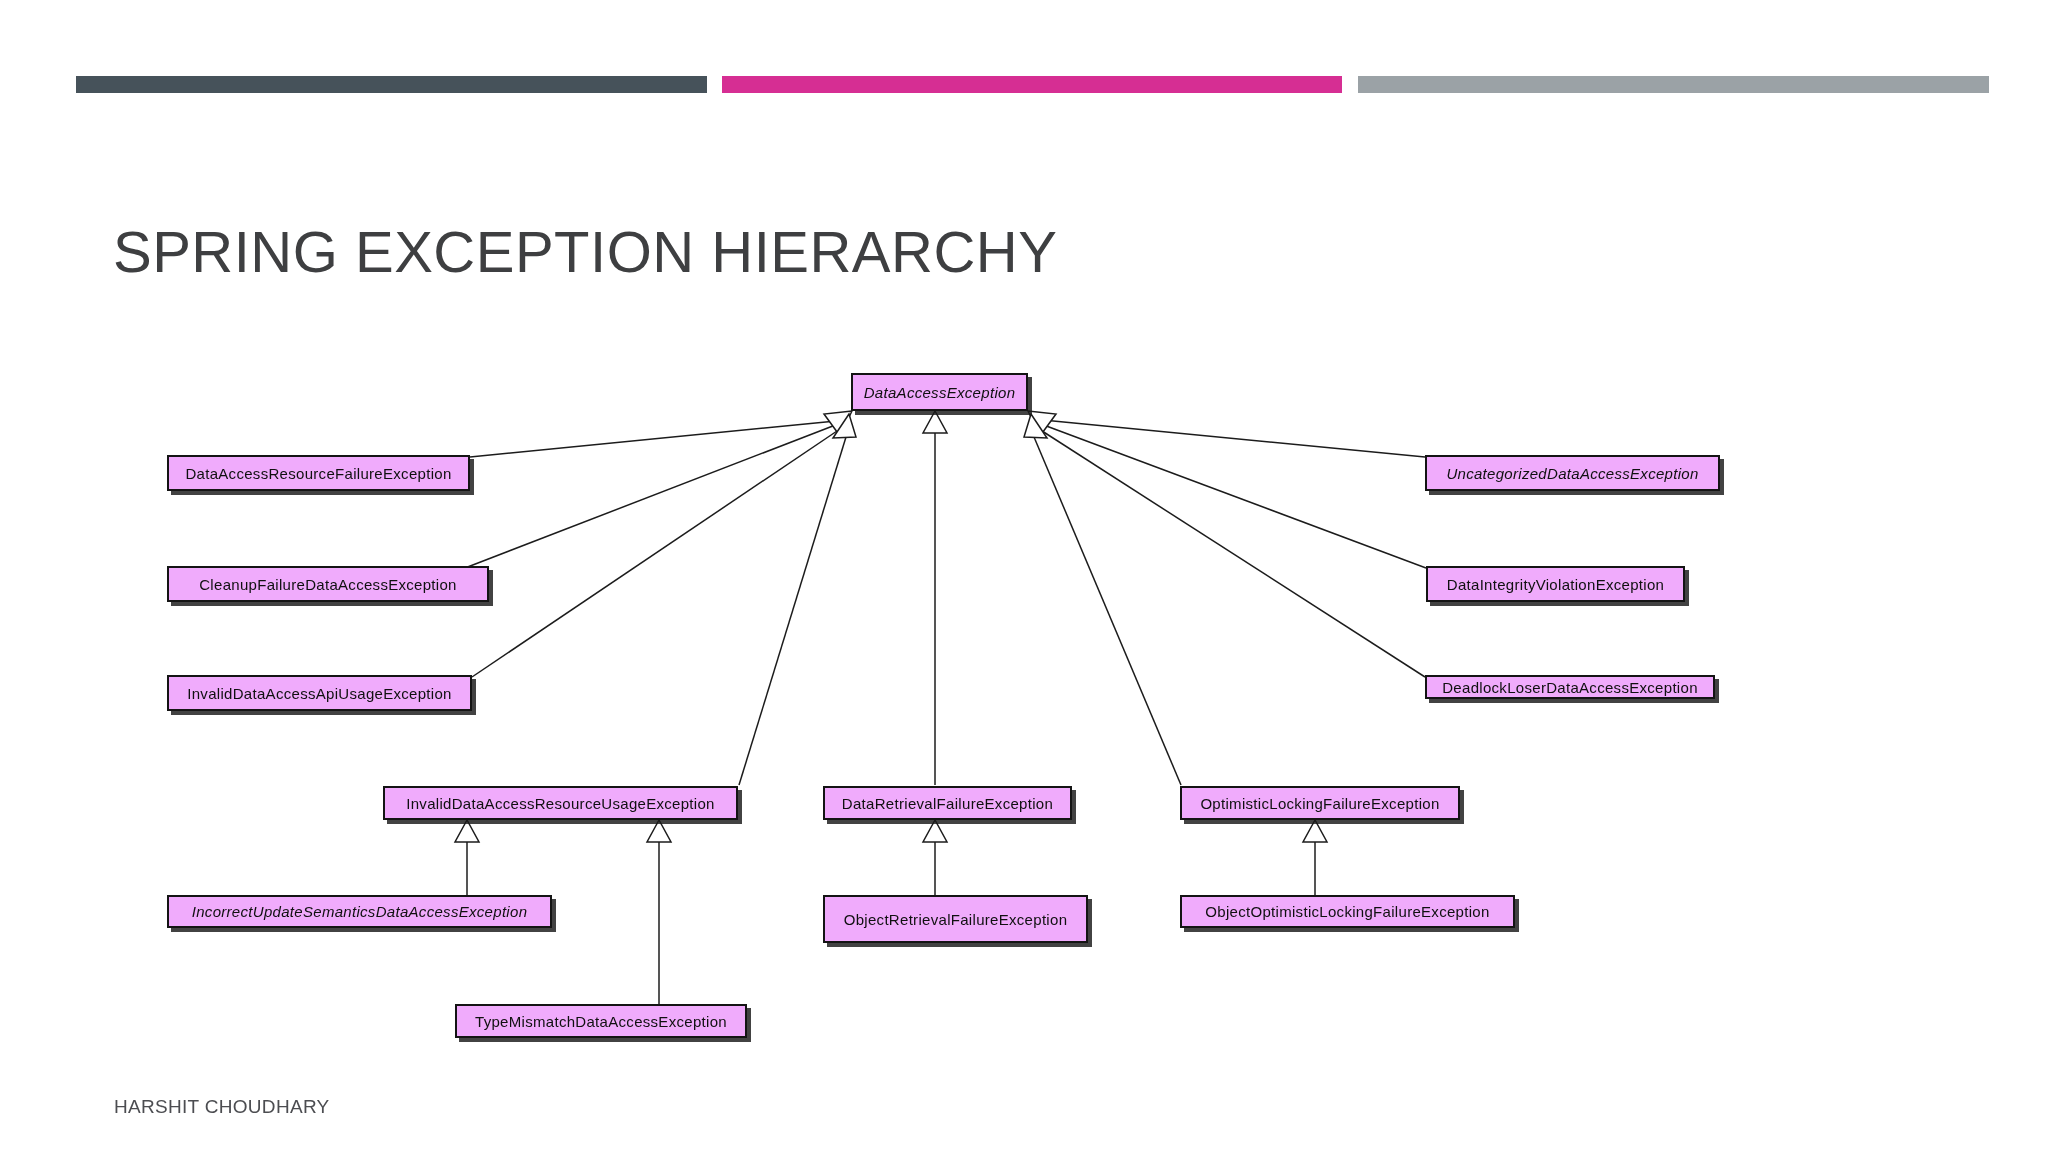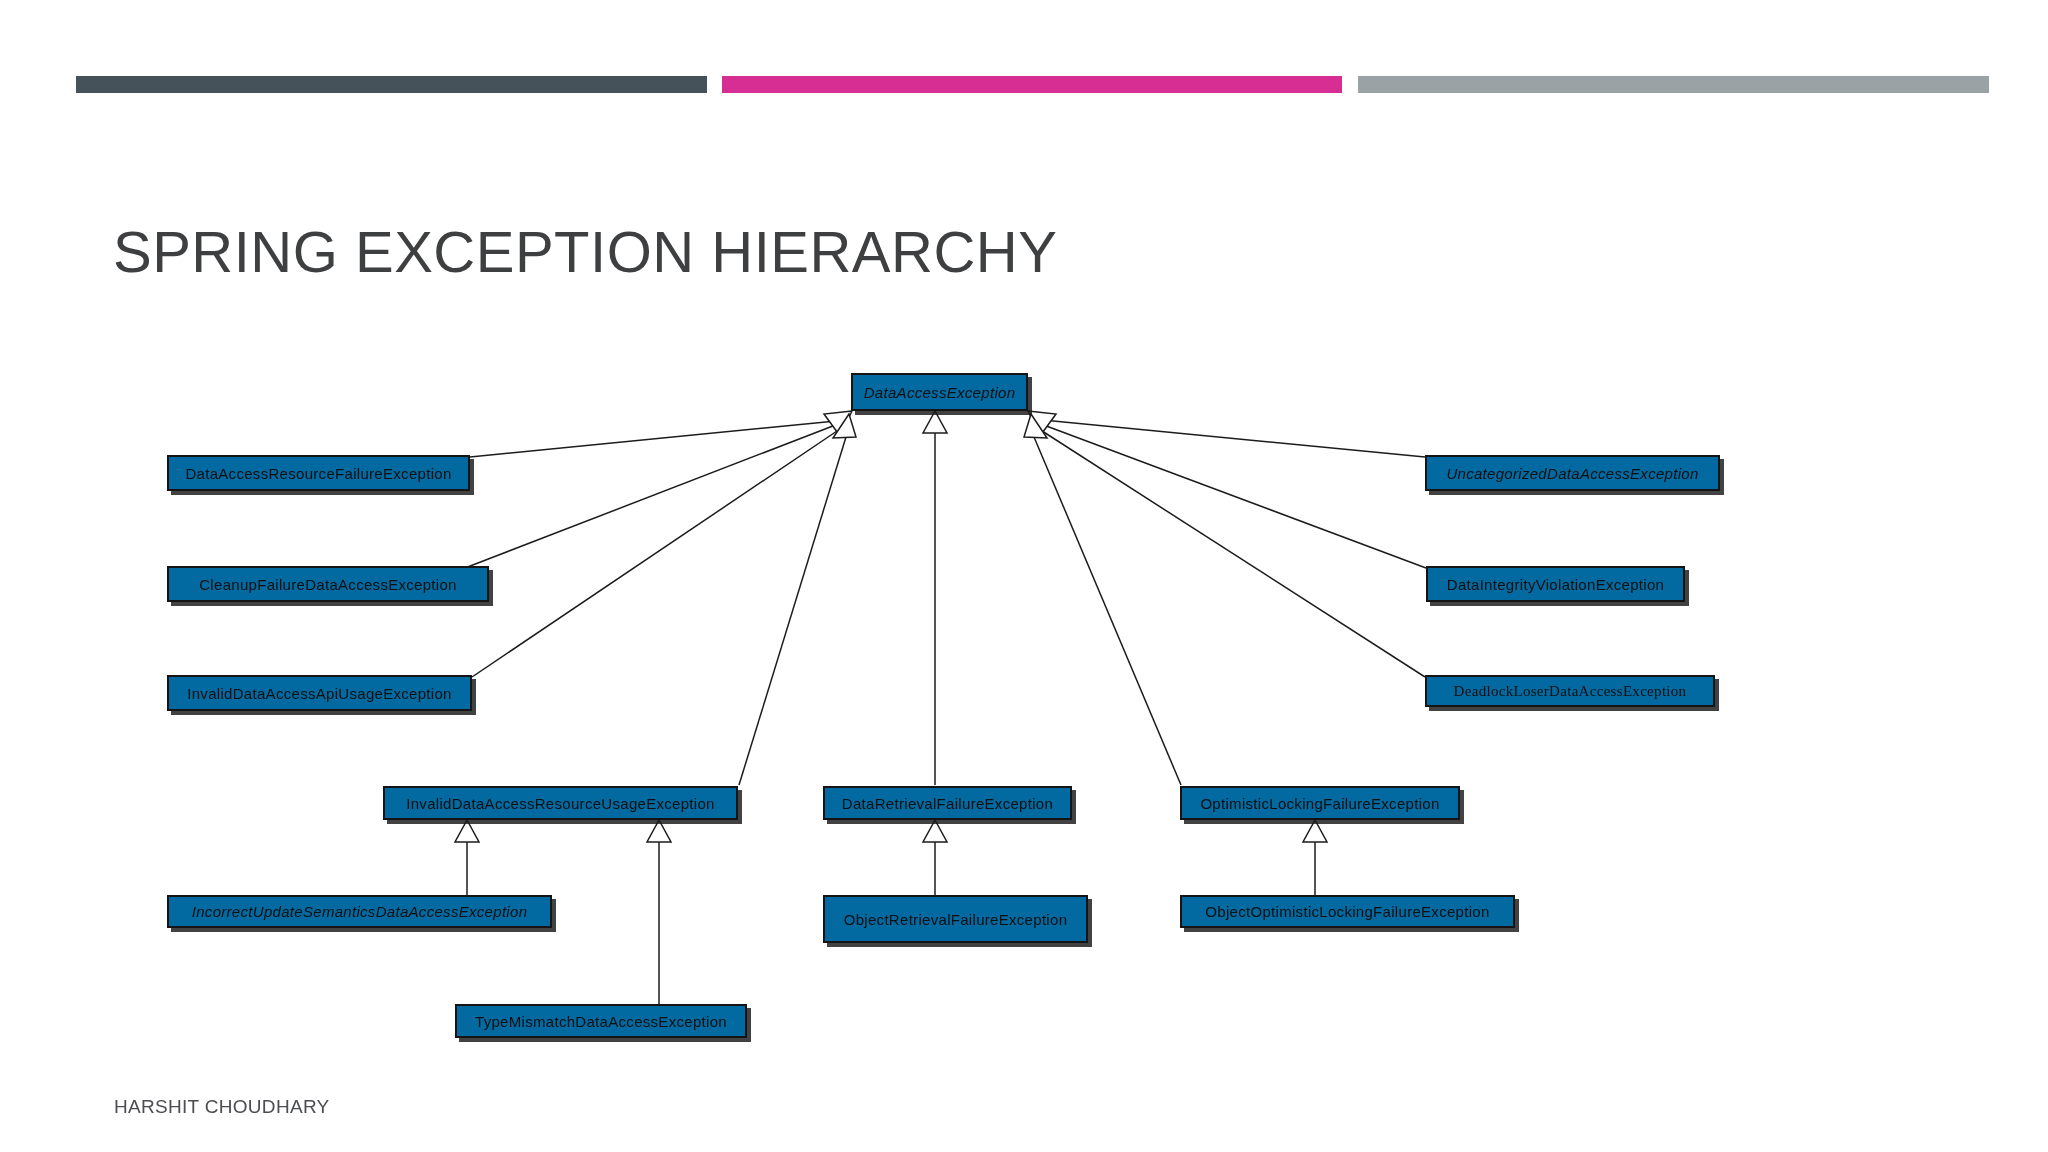--- a/index.html
+++ b/index.html
@@ -8,21 +8,21 @@
   .accent-bar{position:absolute;top:76px;height:17px;}
   .bar-dark{left:76px;width:631px;background:#46525A;}
   .bar-pink{left:722px;width:620px;background:#D62E93;}
   .bar-gray{left:1358px;width:631px;background:#9BA2A6;}
   .slide-title{position:absolute;left:113px;top:218px;margin:0;
                font-size:58px;font-weight:300;letter-spacing:0.5px;color:#3E3F41;
                font-family:"Liberation Sans",sans-serif;white-space:nowrap;}
   .slide-footer{position:absolute;left:114px;top:1096px;font-size:19px;color:#4C4D51;
                 letter-spacing:0.3px;white-space:nowrap;}
   .connectors{position:absolute;left:0;top:0;width:2048px;height:1152px;}
-  .node{position:absolute;background:#0369a1;border:2px solid #141414;
+  .node{position:absolute;background:#f0abfc;border:2px solid #141414;
         box-shadow:4px 4px 0 rgba(25,25,25,0.82);
         display:flex;align-items:center;justify-content:center;
         font-size:15px;color:#101010;letter-spacing:0.3px;white-space:nowrap;
         box-sizing:border-box;}
   .node.abstract{font-style:italic;}
   line{stroke:#1c1c1c;stroke-width:1.5;}
   polygon{fill:#ffffff;stroke:#1c1c1c;stroke-width:1.5;}
 </style>
 </head>
 <body>
@@ -65,21 +65,21 @@
   </svg>
 
   <div class="node abstract" style="left:851px;top:373px;width:177px;height:38px;">DataAccessException</div>
 
   <div class="node" style="left:167px;top:455px;width:303px;height:36px;">DataAccessResourceFailureException</div>
   <div class="node" style="left:167px;top:566px;width:322px;height:36px;">CleanupFailureDataAccessException</div>
   <div class="node" style="left:167px;top:675px;width:305px;height:36px;">InvalidDataAccessApiUsageException</div>
 
   <div class="node abstract" style="left:1425px;top:455px;width:295px;height:36px;">UncategorizedDataAccessException</div>
   <div class="node" style="left:1426px;top:566px;width:259px;height:36px;">DataIntegrityViolationException</div>
-  <div class="node" style="left:1425px;top:675px;width:290px;height:32px;font-family:Liberation Serif, serif;">DeadlockLoserDataAccessException</div>
+  <div class="node" style="left:1425px;top:675px;width:290px;height:24px;">DeadlockLoserDataAccessException</div>
 
   <div class="node" style="left:383px;top:786px;width:355px;height:34px;">InvalidDataAccessResourceUsageException</div>
   <div class="node" style="left:823px;top:786px;width:249px;height:34px;">DataRetrievalFailureException</div>
   <div class="node" style="left:1180px;top:786px;width:280px;height:34px;">OptimisticLockingFailureException</div>
 
   <div class="node abstract" style="left:167px;top:895px;width:385px;height:33px;">IncorrectUpdateSemanticsDataAccessException</div>
   <div class="node" style="left:823px;top:895px;width:265px;height:48px;">ObjectRetrievalFailureException</div>
   <div class="node" style="left:1180px;top:895px;width:335px;height:33px;">ObjectOptimisticLockingFailureException</div>
 
   <div class="node" style="left:455px;top:1004px;width:292px;height:34px;">TypeMismatchDataAccessException</div>

